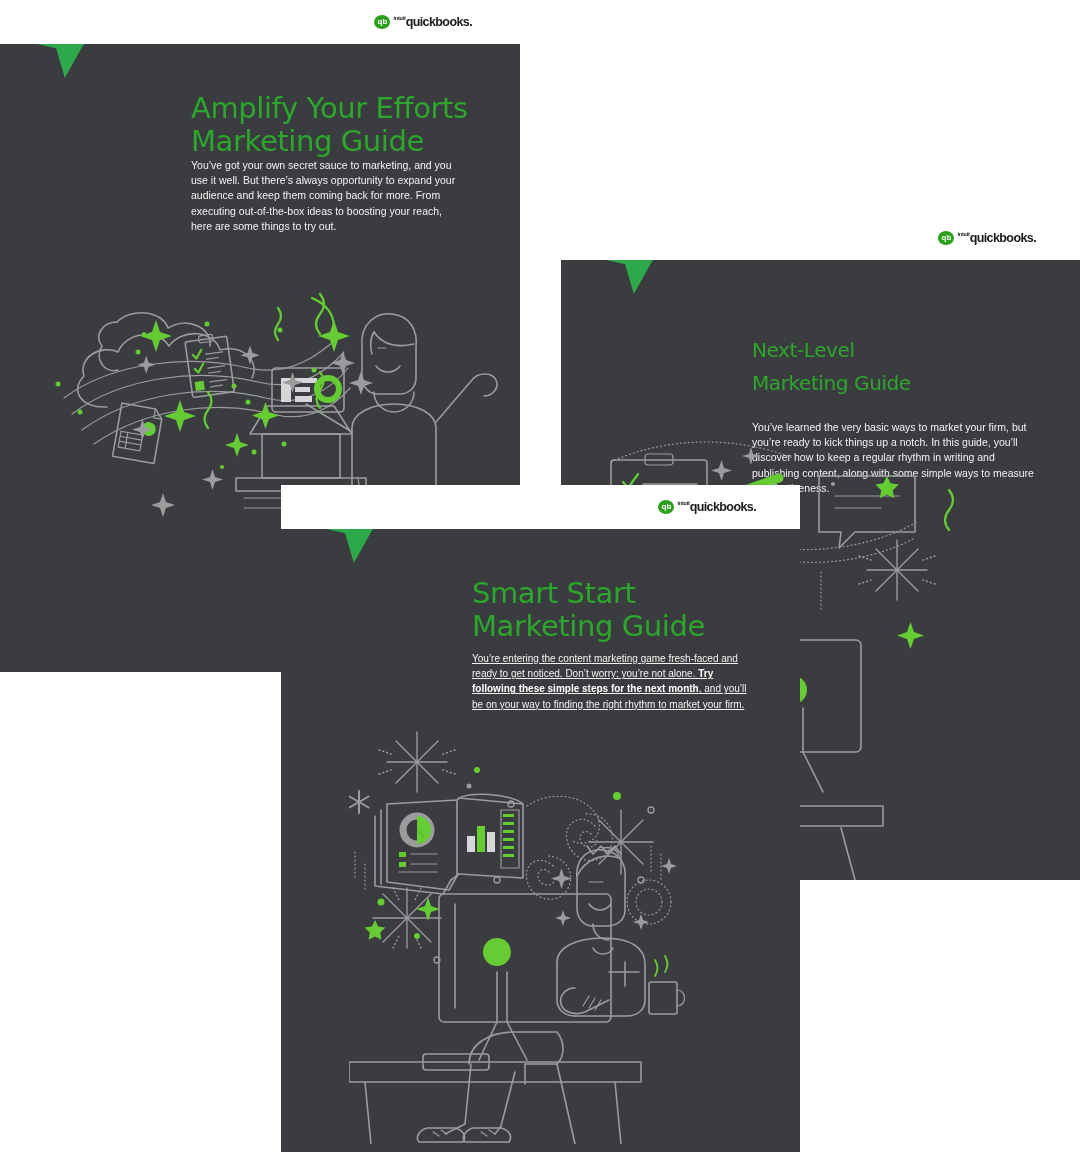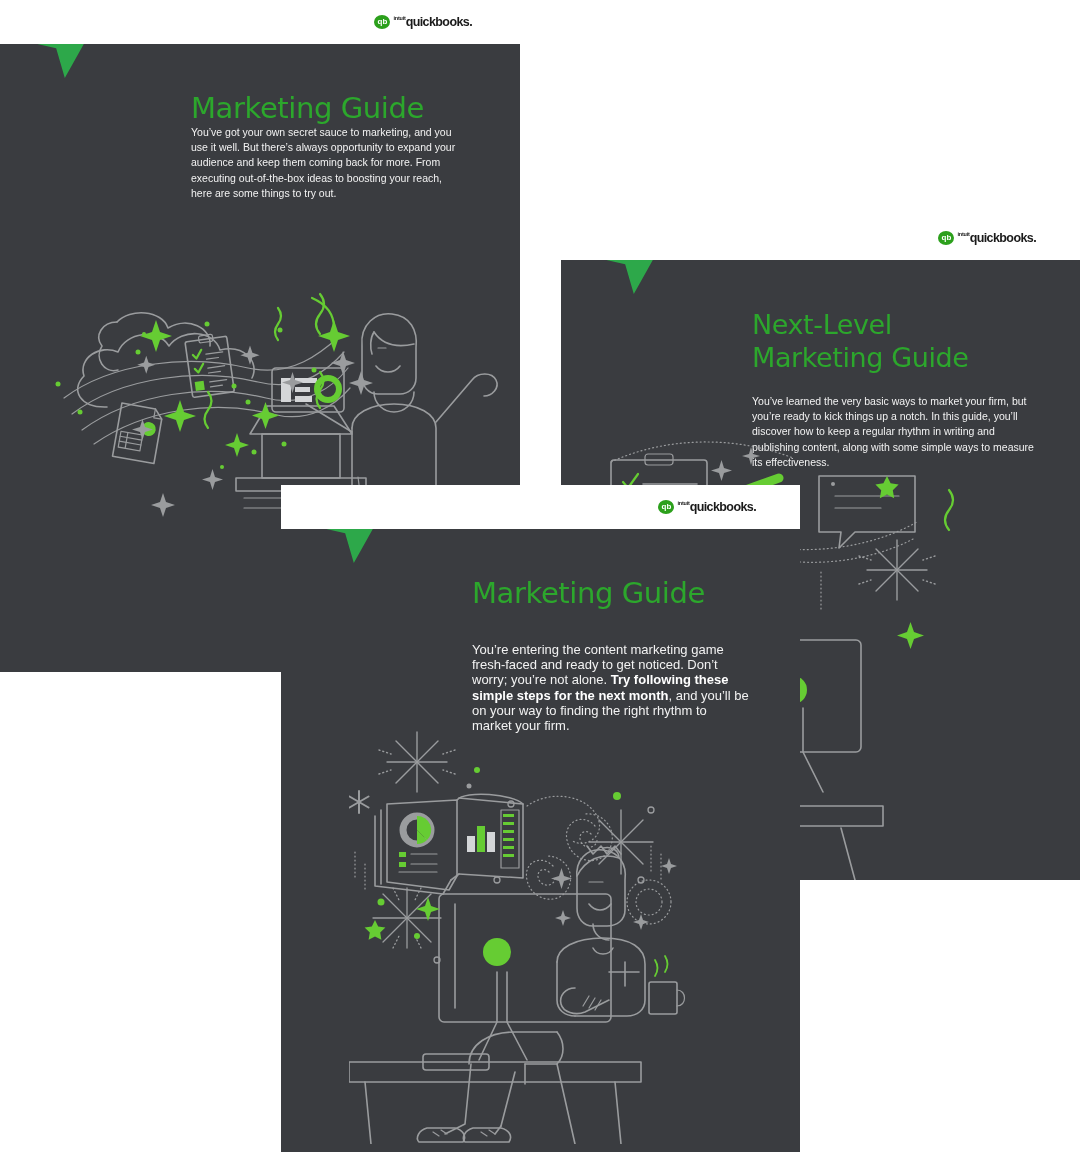--- a/index.html
+++ b/index.html
@@ -56,29 +56,29 @@
   #card1 .card-body{height:628px;}
   #card1 .qb-logo{right:48px;top:15px;}
   #card1 .txtwrap{position:absolute;left:191px;top:48px;width:290px;}
   #card1 .title{font-size:29px;line-height:33px;}
   #card1 .blurb{font-size:10.5px;line-height:15.2px;width:272px;}
 
   #card2{left:561px;top:216px;width:519px;}
   #card2 .card-body{height:620px;}
   #card2 .qb-logo{right:44px;top:15px;}
   #card2 .txtwrap{position:absolute;left:191px;top:48px;width:300px;}
-  #card2 .title{font-size:27px;line-height:33px;}
+  #card2 .title{font-size:20px;line-height:33px;margin-top:26px;}
   #card2 .blurb{font-size:10.5px;line-height:15.2px;margin-top:20px;width:285px;}
 
   #card3{left:281px;top:485px;width:519px;}
   #card3 .card-body{height:623px;}
   #card3 .qb-logo{right:44px;top:15px;}
   #card3 .txtwrap{position:absolute;left:191px;top:48px;width:290px;}
   #card3 .title{font-size:29px;line-height:33px;}
-  #card3 .blurb{font-size:13px;line-height:15.2px;margin-top:32px;width:278px;}
+  #card3 .blurb{font-size:10px;line-height:15.2px;margin-top:8px;width:278px;text-decoration:underline;}
 
   .art{position:absolute;}
 </style>
 </head>
 <body>
 
 <div class="card" id="card1">
   <div class="card-head">
     <div class="qb-logo">
       <span class="qb-mark">qb</span>
@@ -90,20 +90,21 @@
   </div>
 
   <div class="card-body">
     <div class="ribbon" style="top:-44px;">
       <div class="flag"></div>
 
     </div>
 
     <div class="txtwrap">
       <div class="title">
+        <span class="l">Amplify Your Efforts</span>
         <span class="l">Marketing Guide</span>
       </div>
       <div class="blurb">You’ve got your own secret sauce to marketing, and you use it well. But there’s always opportunity to expand your audience and keep them coming back for more. From executing out-of-the-box ideas to boosting your reach, here are some things to try out.</div>
     </div>
 
     <div class="art" style="left:22px;top:248px;">
       <svg width="480" height="230" viewBox="0 0 480 230">
 
         <path class="ln" d="M85 115 C58 116 48 98 62 84 C56 66 78 52 96 60 C104 40 136 36 147 54 C160 36 192 38 198 58 C222 52 238 70 230 86"></path>
         <path class="ln" d="M95 30 C80 30 72 44 80 54 C72 66 82 82 96 78"></path>
@@ -326,20 +327,21 @@
   </div>
 
   <div class="card-body">
     <div class="ribbon" style="top:-44px;left:44px;">
       <div class="flag"></div>
 
     </div>
 
     <div class="txtwrap">
       <div class="title">
+        <span class="l">Smart Start</span>
         <span class="l">Marketing Guide</span>
       </div>
       <div class="blurb"><span>You’re entering the content marketing game fresh-faced and ready to get noticed. Don’t worry; you’re not alone. </span><b>Try following these simple steps for the next month</b><span>, and you’ll be on your way to finding the right rhythm to market your firm.</span></div>
     </div>
 
     <div class="art" style="left:68px;top:195px;">
       <svg width="430" height="420" viewBox="0 0 430 420">
 
         <g transform="translate(68,38)" stroke="#9a9c9e" stroke-width="1.4" stroke-linecap="round">
           <line x1="0" y1="-30" x2="0" y2="30"></line>

